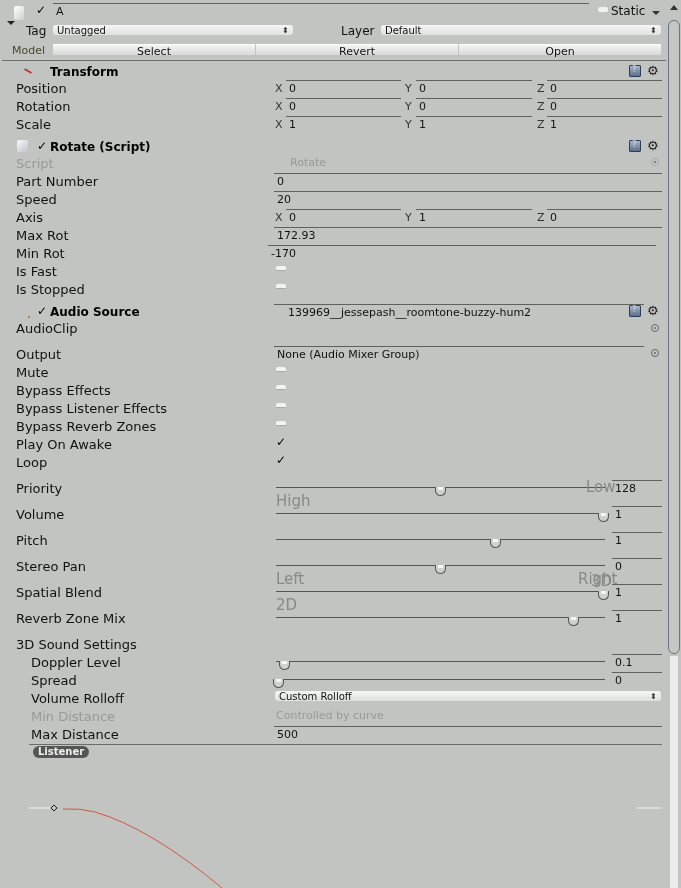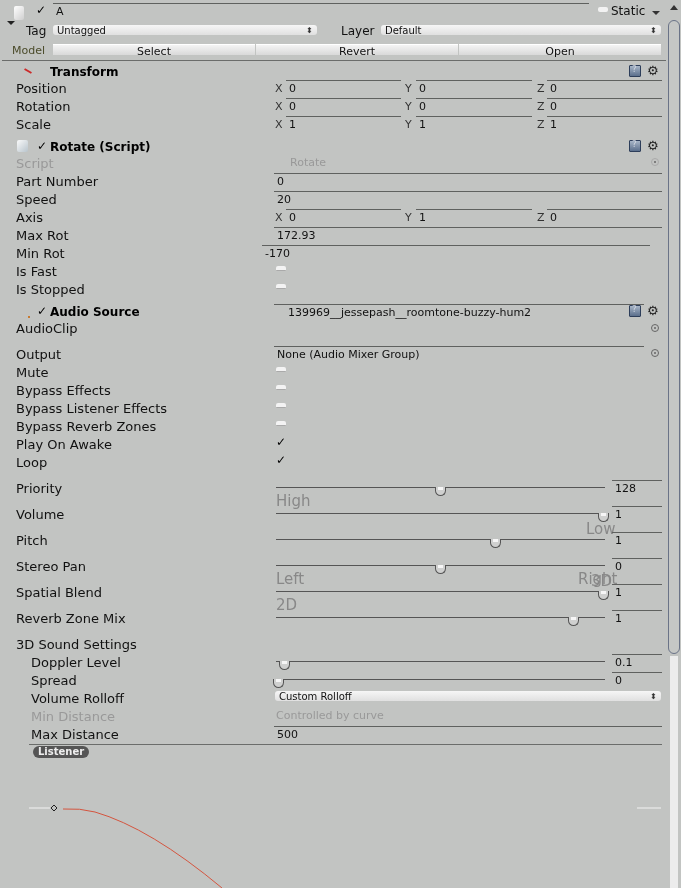--- a/index.html
+++ b/index.html
@@ -89,21 +89,21 @@
 <div>
   <div class="abs" style="left:14px;top:6px;width:10px;height:14px;background:linear-gradient(135deg,#fff,#cfcfcf);border-radius:2px;"></div>
   <div class="abs" style="left:7px;top:21px;width:0;height:0;border-left:4px solid transparent;border-right:4px solid transparent;border-top:4px solid #222;"></div>
   <div class="check" style="left:36px;top:3px;">✓</div>
   <div class="field" style="left:53px;top:3px;width:536px;border-top:1px solid #5f615f;">A</div>
   <div class="abs" style="left:598px;top:7px;width:10px;height:5px;background:#f2f2f2;border-radius:2px;"></div>
   <div class="abs" style="left:611px;top:4px;font-size:12px;">Static</div>
   <div class="abs" style="left:652px;top:11px;width:0;height:0;border-left:4px solid transparent;border-right:4px solid transparent;border-top:4px solid #333;"></div>
 
   <div class="abs" style="left:26px;top:24px;font-size:12px;">Tag</div>
-  <div class="dropdown" style="left:53px;top:25px;width:264px;">
+  <div class="dropdown" style="left:53px;top:25px;width:240px;">
     <span>Untagged</span>
     <span class="dd-arrows">⬍</span>
   </div>
   <div class="abs" style="left:341px;top:24px;font-size:12px;">Layer</div>
   <div class="dropdown" style="left:381px;top:25px;width:280px;">
     <span>Default</span>
     <span class="dd-arrows">⬍</span>
   </div>
 
   <div class="abs" style="left:12px;top:44px;font-size:11px;color:#4b4b2a;">Model</div>
@@ -166,21 +166,21 @@
   <div class="field" style="left:286px;top:209px;width:115px;">0</div>
   <div class="axis" style="left:405px;top:210px;">Y</div>
   <div class="field" style="left:416px;top:209px;width:116px;">1</div>
   <div class="axis" style="left:537px;top:210px;">Z</div>
   <div class="field" style="left:547px;top:209px;width:115px;">0</div>
 
   <div class="label" style="top:228px;">Max Rot</div>
   <div class="field" style="left:274px;top:227px;width:388px;">172.93</div>
 
   <div class="label" style="top:246px;">Min Rot</div>
-  <div class="field" style="left:262px;top:245px;width:388px;">-170</div>
+  <div class="field" style="left:268px;top:245px;width:388px;">-170</div>
 
   <div class="label" style="top:264px;">Is Fast</div>
   <div class="toggle-off" style="left:276px;top:266px;"></div>
 
   <div class="label" style="top:282px;">Is Stopped</div>
   <div class="toggle-off" style="left:276px;top:284px;"></div>
 </div>
 
 <div>
   <div class="abs" style="left:28px;top:316px;width:2px;height:2px;background:#c87a30;"></div>
@@ -207,21 +207,21 @@
   <div class="toggle-off" style="left:276px;top:421px;"></div>
   <div class="label" style="top:437px;">Play On Awake</div>
   <div class="check" style="left:276px;top:435px;">✓</div>
   <div class="label" style="top:455px;">Loop</div>
   <div class="check" style="left:276px;top:453px;">✓</div>
 
   <div class="label" style="top:481px;">Priority</div>
   <div class="slider-track" style="left:276px;top:487px;width:329px;"></div>
   <div class="slider-thumb" style="left:435px;top:487px;"></div>
   <div class="slider-cap" style="left:276px;top:492px;">High</div>
-  <div class="slider-cap" style="left:586px;top:520px;">Low</div>
+  <div class="slider-cap" style="left:586px;top:478px;">Low</div>
   <div class="field" style="left:612px;top:480px;width:50px;">128</div>
 
   <div class="label" style="top:507px;">Volume</div>
   <div class="slider-track" style="left:276px;top:513px;width:329px;"></div>
   <div class="slider-thumb" style="left:598px;top:513px;"></div>
   <div class="field" style="left:612px;top:506px;width:50px;">1</div>
 
   <div class="label" style="top:533px;">Pitch</div>
   <div class="slider-track" style="left:276px;top:539px;width:329px;"></div>
   <div class="slider-thumb" style="left:490px;top:539px;"></div>

